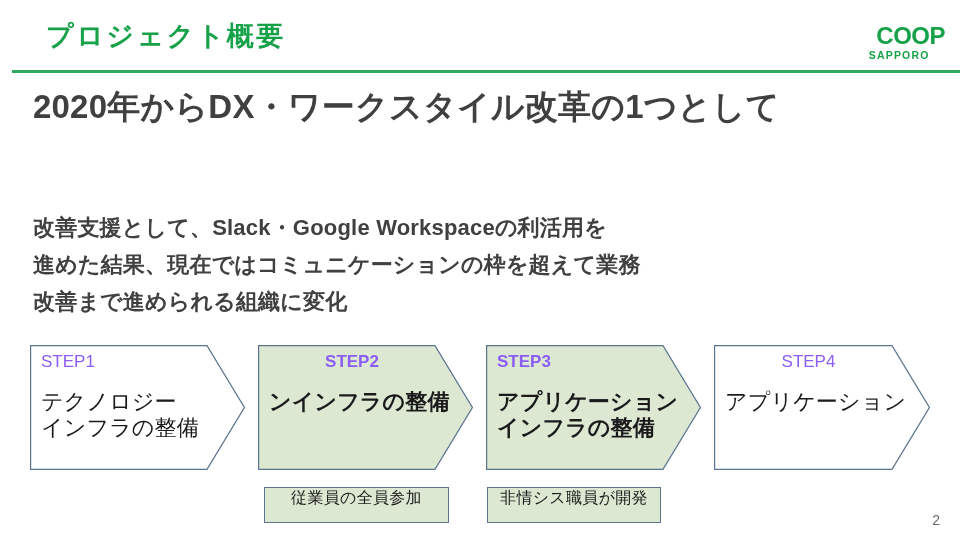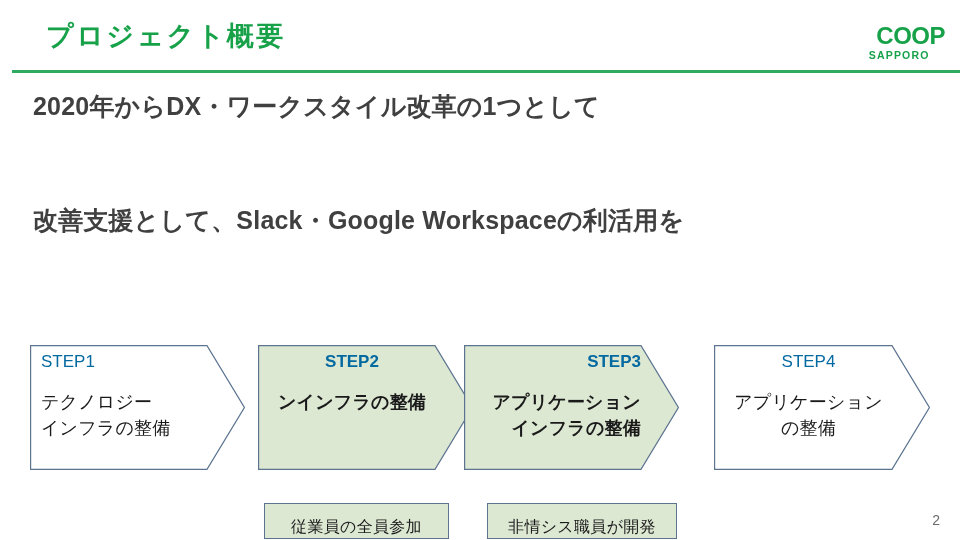--- a/index.html
+++ b/index.html
@@ -73,27 +73,27 @@
   
   .body-copy {
     position: absolute;
     left: 33px;
     color: #404040;
     font-weight: 700;
     white-space: nowrap;
   }
   #paragraph-1 {
     top: 88px;
-    font-size: 25px;
+    font-size: 33px;
     line-height: 37px;
     letter-spacing: 0.2px;
   }
   #paragraph-2 {
-    top: 202px;
-    font-size: 25px;
+    top: 209px;
+    font-size: 22px;
     line-height: 37px;
     letter-spacing: 0.2px;
   }
   .body-copy .copy-line { display: block; }
 
   
   #step-band {
     position: absolute;
     left: 0;
     top: 345px;
@@ -114,50 +114,49 @@
   }
   .step-chevron .chev-text {
     position: absolute;
     left: 11px;
     top: 6px;
     right: 38px;
   }
   .step-title {
     display: block;
     font-size: 17px;
-    color: #0369a1;
+    color: #8b5cf6;
     line-height: 22px;
     white-space: nowrap;
   }
   .step-desc {
     display: block;
     margin-top: 16px;
-    font-size: 18px;
+    font-size: 22px;
     color: #1a1a1a;
     line-height: 26px;
     letter-spacing: 0.2px;
     white-space: nowrap;
   }
   .step-desc .desc-line { display: block; }
   .step-chevron.is-highlight .step-title,
   .step-chevron.is-highlight .step-desc {
     font-weight: 700;
   }
 
   
   .callout-note {
     position: absolute;
     height: 36px;
     box-sizing: border-box;
     background: #dde8d3;
     border: 1px solid #5c7490;
     display: flex;
-    align-items: flex-end;
+    align-items: flex-start;
     justify-content: center;
-    margin-top: 16px;
   }
   .callout-note .note-label {
     font-size: 16px;
     color: #1a1a1a;
     letter-spacing: 0.3px;
     white-space: nowrap;
   }
 
   
   #page-number {
@@ -183,20 +182,22 @@
 
     <div class="header-rule"></div>
   </div>
 
   <div id="paragraph-1" class="body-copy">
     <span class="copy-line">2020年からDX・ワークスタイル改革の1つとして</span>
   </div>
 
   <div id="paragraph-2" class="body-copy">
     <span class="copy-line">改善支援として、Slack・Google Workspaceの利活用を</span>
+    <span class="copy-line">進めた結果、現在ではコミュニケーションの枠を超えて業務</span>
+    <span class="copy-line">改善まで進められる組織に変化</span>
   </div>
 
   <div id="step-band">
 
     <div class="step-chevron" id="step-1" style="left:30px; width:215px;">
       <svg class="chev-shape" viewBox="0 0 215 125" preserveAspectRatio="none">
         <polygon points="0.6,0.6 177,0.6 214.4,62.5 177,124.4 0.6,124.4" fill="#ffffff" stroke="#5c7490" stroke-width="1.2"></polygon>
       </svg>
       <div class="chev-text">
         <span class="step-title">STEP1</span>
@@ -212,51 +213,50 @@
         <polygon points="0.6,0.6 177,0.6 214.4,62.5 177,124.4 0.6,124.4" fill="#dde8d3" stroke="#5c7490" stroke-width="1.2"></polygon>
       </svg>
       <div class="chev-text">
         <span class="step-title">STEP2</span>
         <span class="step-desc">
           <span class="desc-line">ンインフラの整備</span>
         </span>
       </div>
     </div>
 
-    <div class="step-chevron is-highlight" id="step-3" style="left:464px; width:215px;text-align:right;">
+    <div class="step-chevron is-highlight" id="step-3" style="left:486px; width:215px;">
       <svg class="chev-shape" viewBox="0 0 215 125" preserveAspectRatio="none">
         <polygon points="0.6,0.6 177,0.6 214.4,62.5 177,124.4 0.6,124.4" fill="#dde8d3" stroke="#5c7490" stroke-width="1.2"></polygon>
       </svg>
       <div class="chev-text">
         <span class="step-title">STEP3</span>
         <span class="step-desc">
           <span class="desc-line">アプリケーション</span>
           <span class="desc-line">インフラの整備</span>
         </span>
       </div>
     </div>
 
     <div class="step-chevron" id="step-4" style="left:714px; width:216px;text-align:center;">
       <svg class="chev-shape" viewBox="0 0 216 125" preserveAspectRatio="none">
         <polygon points="0.6,0.6 178,0.6 215.4,62.5 178,124.4 0.6,124.4" fill="#ffffff" stroke="#5c7490" stroke-width="1.2"></polygon>
       </svg>
       <div class="chev-text">
         <span class="step-title">STEP4</span>
         <span class="step-desc">
           <span class="desc-line">アプリケーション</span>
-          <span class="desc-line">の整備</span>
         </span>
       </div>
     </div>
 
   </div>
 
   <div class="callout-note" style="left:264px; top:487px; width:185px;">
     <span class="note-label">従業員の全員参加</span>
   </div>
 
-  <div class="callout-note" style="left:487px; top:487px; width:190px;">
+  <div class="callout-note" style="left:487px; top:487px; width:174px;">
     <span class="note-label">非情シス職員が開発</span>
   </div>
 
   <div id="page-number">2</div>
 
 </div>
 
 </body></html>

